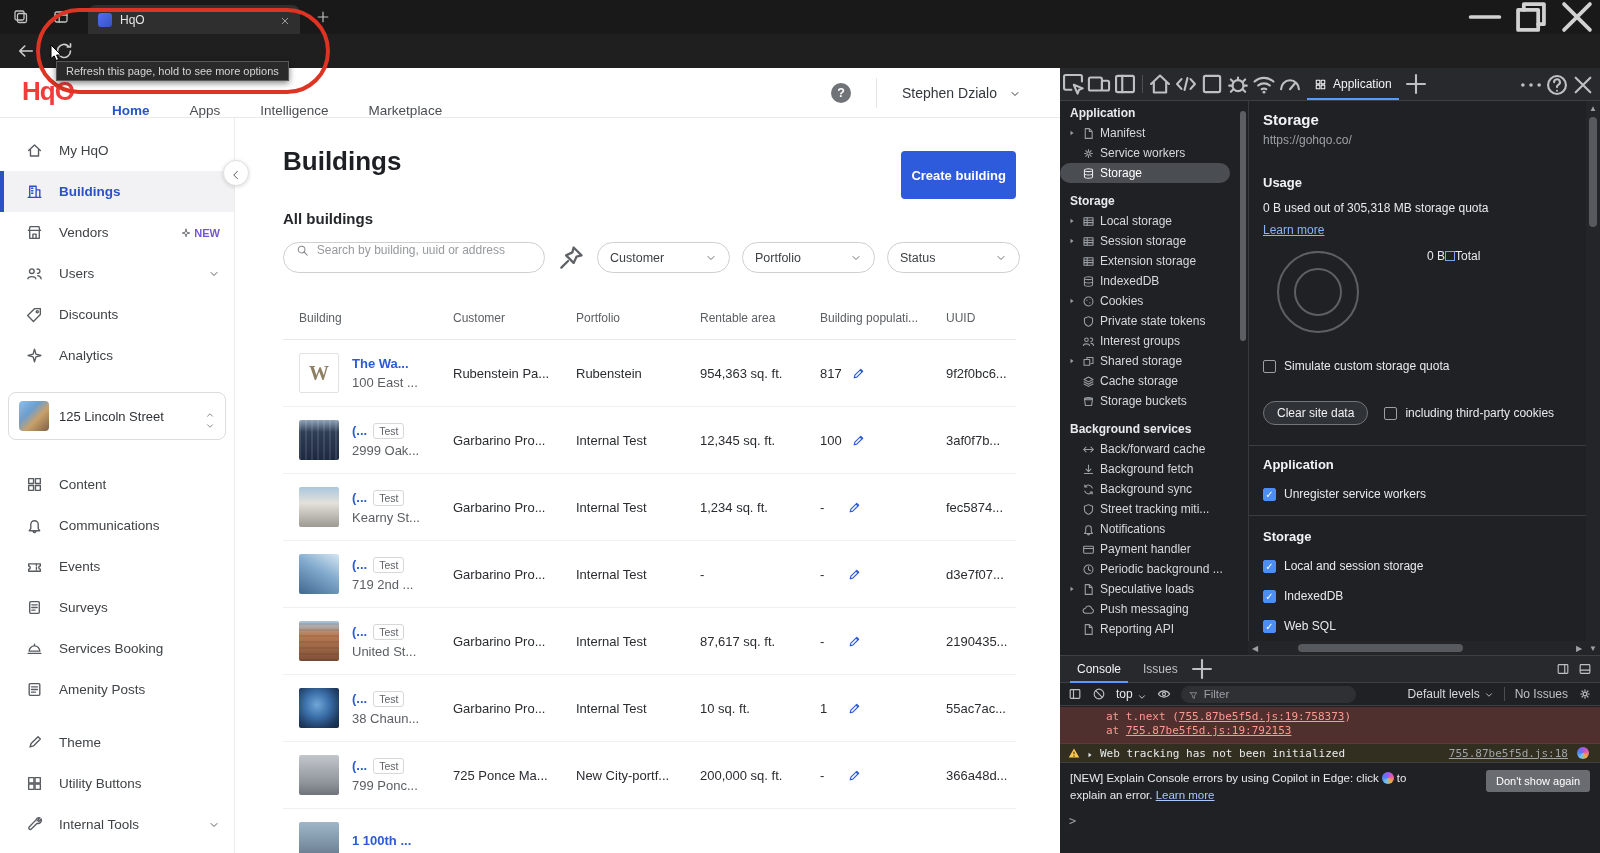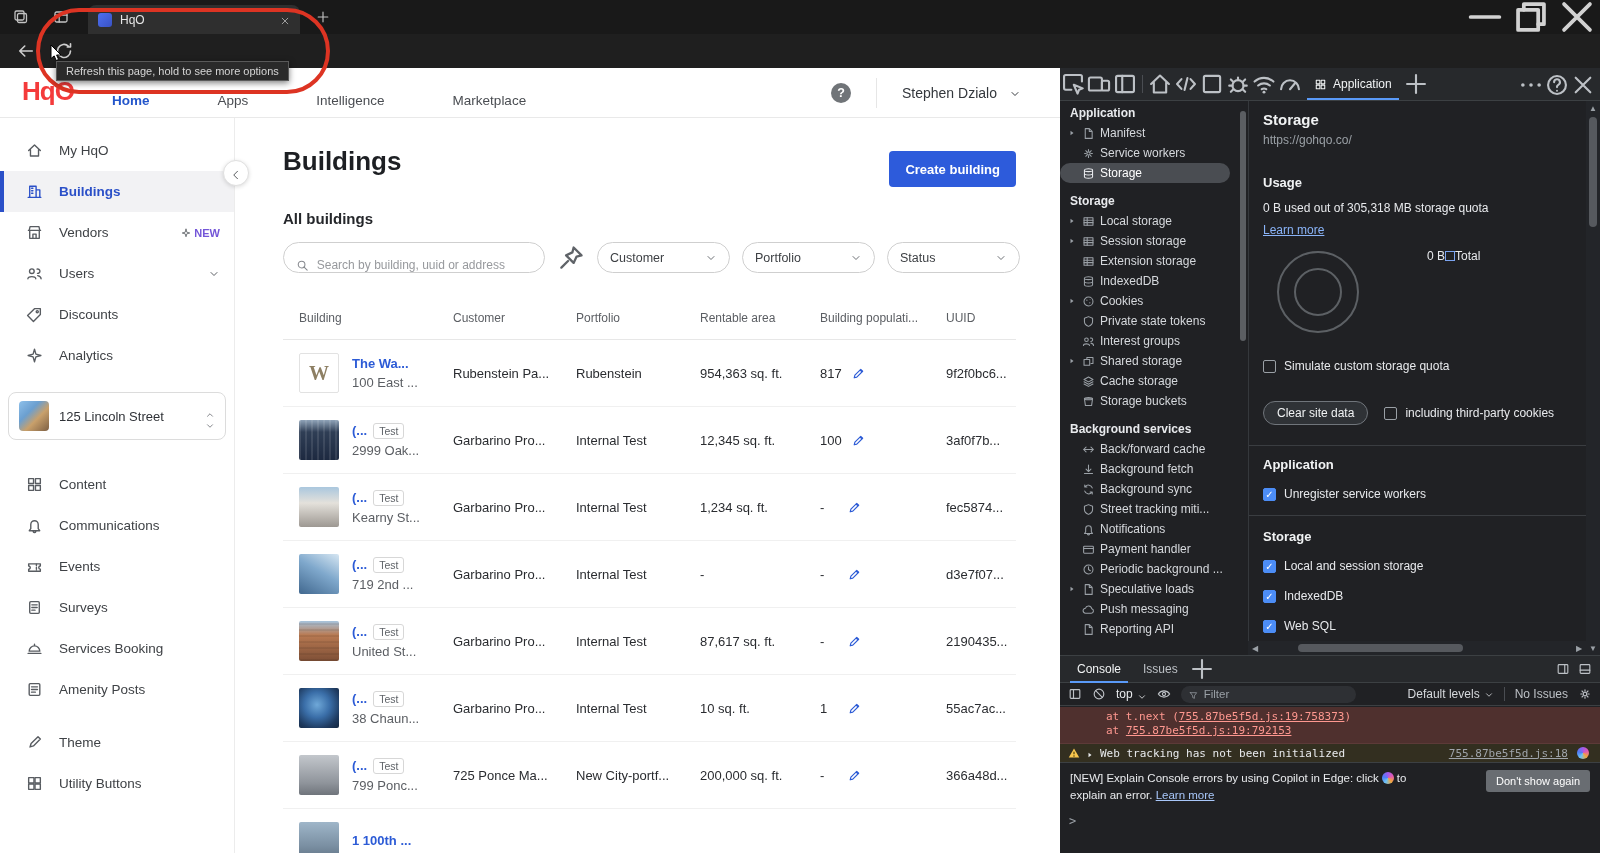--- a/index.html
+++ b/index.html
@@ -30,21 +30,21 @@
 
 
 .anno{position:absolute;left:36px;top:8px;width:294px;height:86px;border:4px solid #dd3423;border-radius:44px;z-index:60;pointer-events:none}
 .anno-tip{position:absolute;left:56px;top:61px;height:20px;padding:0 9px;background:#2a2a2a;border:1px solid #595959;color:#d6d6d6;font-size:11px;display:flex;align-items:center;z-index:61;box-shadow:0 2px 6px rgba(0,0,0,.5);white-space:nowrap}
 .cursor{position:absolute;left:50px;top:44px;z-index:62;width:13px;height:18px}
 
 
 .app{position:absolute;left:0;top:68px;width:1060px;height:785px;background:#fff;overflow:hidden}
 .app-header{position:absolute;left:0;top:0;width:1060px;height:50px;background:#fff;border-bottom:1px solid #e9e9e9}
 .logo{position:absolute;left:22px;top:8px;font-size:26px;font-weight:800;color:#f43b3b;letter-spacing:-1px}
-.app-nav{position:absolute;left:112px;top:7px;height:50px;display:flex;align-items:center;gap:68px}
+.app-nav{position:absolute;left:112px;top:17px;height:50px;display:flex;align-items:center;gap:40px}
 .nav-item{font-size:13.5px;color:#4a4d52;position:relative;height:50px;display:flex;align-items:center;cursor:pointer}
 .nav-item.active{color:#2456cb;font-weight:bold}
 .nav-item.active::after{content:"";position:absolute;left:-10px;right:-10px;bottom:0;height:3px;background:#2456cb;border-radius:2px}
 .help-circle{position:absolute;left:831px;top:15px;width:20px;height:20px;border-radius:50%;background:#707478;color:#fff;font-size:12.5px;font-weight:bold;display:flex;align-items:center;justify-content:center}
 .hdr-div{position:absolute;left:876px;top:10px;width:1px;height:30px;background:#e6e6e6}
 .user{position:absolute;left:902px;top:0;height:50px;display:flex;align-items:center;gap:12px;font-size:14px;color:#33373c}
 
 .sidebar{position:absolute;left:0;top:50px;width:235px;height:735px;border-right:1px solid #ececec;background:#fff;padding-top:12px}
 .side-item{height:41px;display:flex;align-items:center;gap:16px;padding:0 14px 0 26px;font-size:13.5px;color:#3f4246;position:relative;cursor:pointer}
 .side-item .i{color:#585c61}
@@ -55,24 +55,24 @@
 .side-chev{margin-left:auto;color:#7a7d82}
 .selector{margin:16px 8px 24px 8px;height:48px;border:1px solid #dcdcdc;border-radius:8px;display:flex;align-items:center;gap:10px;padding:0 10px;cursor:pointer}
 .sel-thumb{width:30px;height:30px;border-radius:4px;background:linear-gradient(135deg,#8ec0ea 0%,#6b9fd0 35%,#c8a06b 60%,#7d5f43 100%);flex:none}
 .sel-name{font-size:13px;color:#2f3237;flex:1}
 .updown{display:flex;flex-direction:column;color:#6a6d72;gap:1px}
 .side-gap{height:12px}
 .collapse-btn{position:absolute;left:223px;top:92px;width:26px;height:26px;border-radius:50%;background:#fff;border:1px solid #e0e0e0;box-shadow:0 1px 4px rgba(0,0,0,.14);display:flex;align-items:center;justify-content:center;color:#55585c;z-index:5;cursor:pointer}
 
 .main{position:absolute;left:235px;top:50px;width:825px;height:735px;background:#fff;overflow:hidden}
 .page-title{position:absolute;left:48px;top:28px;font-size:26px;font-weight:bold;color:#1d1f23}
-.create-btn{position:absolute;right:44px;top:33px;height:36px;padding:0 16px;background:#2d5bdb;color:#fff;font-size:13px;font-weight:bold;border:0;border-radius:4px;display:flex;align-items:center;cursor:pointer}
+.create-btn{position:absolute;right:44px;top:33px;height:48px;padding:0 10px;background:#2d5bdb;color:#fff;font-size:13px;font-weight:bold;border:0;border-radius:4px;display:flex;align-items:center;cursor:pointer}
 .section-title{position:absolute;left:48px;top:92px;font-size:15px;font-weight:bold;color:#25272b}
 .filters-row{position:absolute;left:48px;top:124px;display:flex;align-items:center;gap:12px}
-.search{width:262px;height:31px;border:1px solid #cfcfcf;border-radius:16px;display:flex;align-items:flex-end;gap:8px;padding:0 12px;color:#85888d}
+.search{width:262px;height:31px;border:1px solid #cfcfcf;border-radius:16px;display:flex;align-items:flex-start;gap:8px;padding:0 12px;color:#85888d}
 .search input{border:0;outline:0;font-size:12px;color:#333;width:100%;background:transparent;font-family:inherit}
 .search input::placeholder{color:#97999d}
 .pin-btn{width:28px;height:28px;display:flex;align-items:center;justify-content:center;color:#5f6368;cursor:pointer}
 .fsel{width:133px;height:31px;border:1px solid #cfcfcf;border-radius:16px;display:flex;align-items:center;justify-content:space-between;padding:0 12px;font-size:12.5px;color:#3c3f43;cursor:pointer}
 .fsel .i{color:#6a6d72}
 .table{position:absolute;left:48px;top:178px;width:733px}
 .thead,.trow{display:grid;grid-template-columns:170px 123px 124px 120px 126px 70px;align-items:center}
 .thead{height:44px;border-bottom:1px solid #e7e7e7;font-size:12px;color:#5b5e63}
 .trow{height:67px;border-bottom:1px solid #f0f0f0;font-size:13px;color:#2a2c30}
 .th:first-child,.bcell{padding-left:16px}
@@ -435,20 +435,33 @@
             <span class="i i17">
               <svg viewBox="0 0 16 16" fill="none" stroke="currentColor" stroke-width="1.3" stroke-linecap="round" stroke-linejoin="round">
                 <rect x="2.5" y="2.5" width="5" height="5"></rect>
                 <rect x="8.5" y="2.5" width="5" height="5"></rect>
                 <rect x="2.5" y="8.5" width="5" height="5"></rect>
                 <rect x="8.5" y="8.5" width="5" height="5"></rect>
               </svg>
             </span>
             <span>Utility Buttons</span>
           </div>
+          <div class="side-item">
+            <span class="i i17">
+              <svg viewBox="0 0 16 16" fill="none" stroke="currentColor" stroke-width="1.3" stroke-linecap="round" stroke-linejoin="round">
+                <path d="M9.2 4.6a3 3 0 0 1 3.9-2.9L10.9 3.9l1.2 1.2 2.2-2.2a3 3 0 0 1-3.8 3.9L5 12.3a1.4 1.4 0 0 1-2-2l5.5-5.7Z"></path>
+              </svg>
+            </span>
+            <span>Internal Tools</span>
+            <span class="i i12 side-chev">
+              <svg viewBox="0 0 16 16" fill="none" stroke="currentColor" stroke-width="1.3" stroke-linecap="round" stroke-linejoin="round">
+                <path d="M4 6l4 4 4-4"></path>
+              </svg>
+            </span>
+          </div>
         </div>
     </div>
     <div class="collapse-btn">
       <span class="i12"><svg viewBox="0 0 16 16" fill="none" stroke="currentColor" stroke-width="1.3" stroke-linecap="round" stroke-linejoin="round">
             <path d="M10 3 5 8l5 5"></path>
           </svg></span>
     </div>
     <div class="main">
       <div class="page-title">Buildings</div>
       <button class="create-btn">Create building</button>

